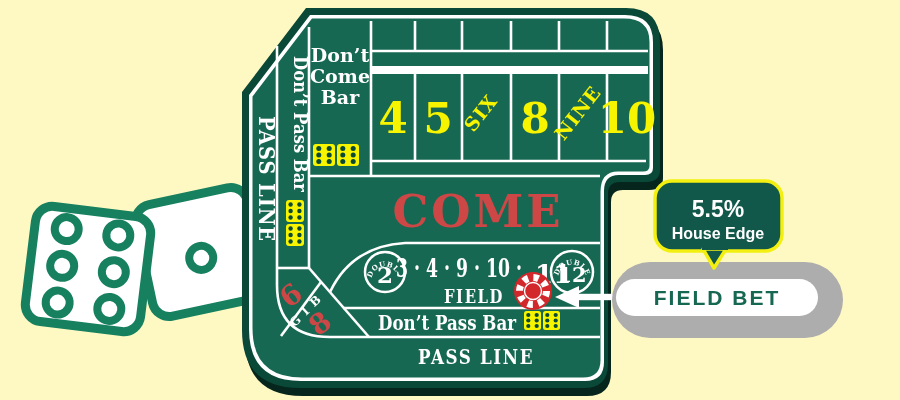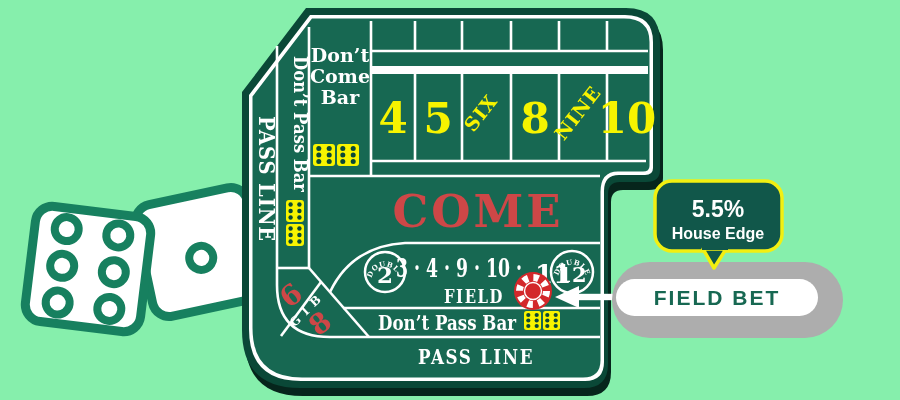--- a/index.html
+++ b/index.html
@@ -1,16 +1,16 @@
 <!DOCTYPE html>
 <html><head>
 <meta charset="utf-8">
 <style>
   html,body { margin:0; padding:0; background:#ffffff; }
-  .stage { position:relative; width:900px; height:400px; background:#86efac; overflow:hidden; }
+  .stage { position:relative; width:900px; height:400px; background:#fef9c3; overflow:hidden; }
   svg { display:block; }
   .tserif { font-family:"DejaVu Serif", serif; font-weight:bold; }
   .tsans  { font-family:"Liberation Sans", sans-serif; font-weight:bold; }
   .wline  { stroke:#ffffff; stroke-width:2.6; fill:none; }
   .wtext  { fill:#ffffff; }
   .ytext  { fill:#f7f400; }
   .rtext  { fill:#ce4747; }
 </style>
 </head>
 <body>

